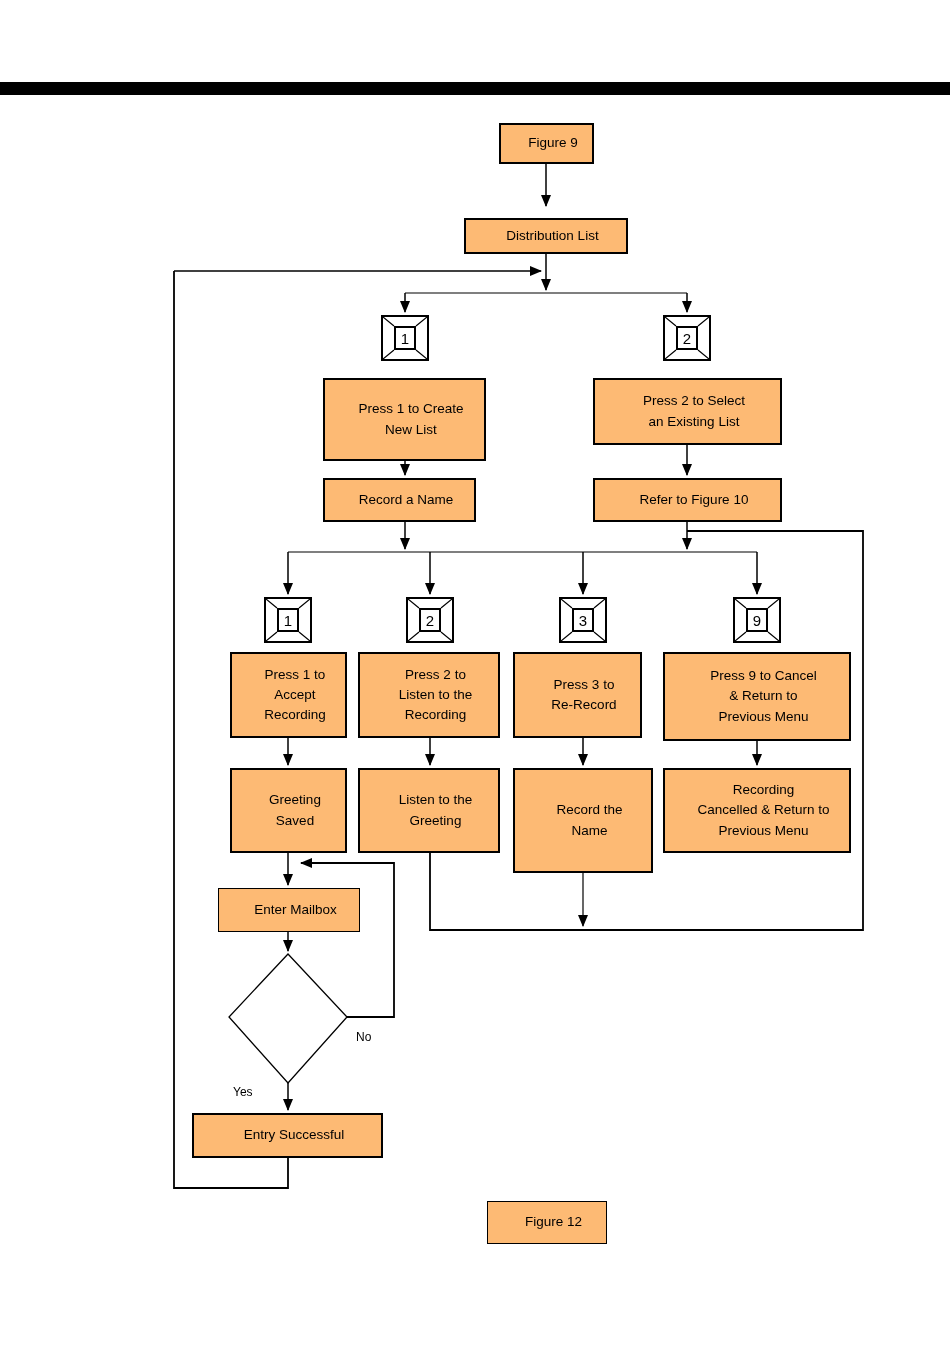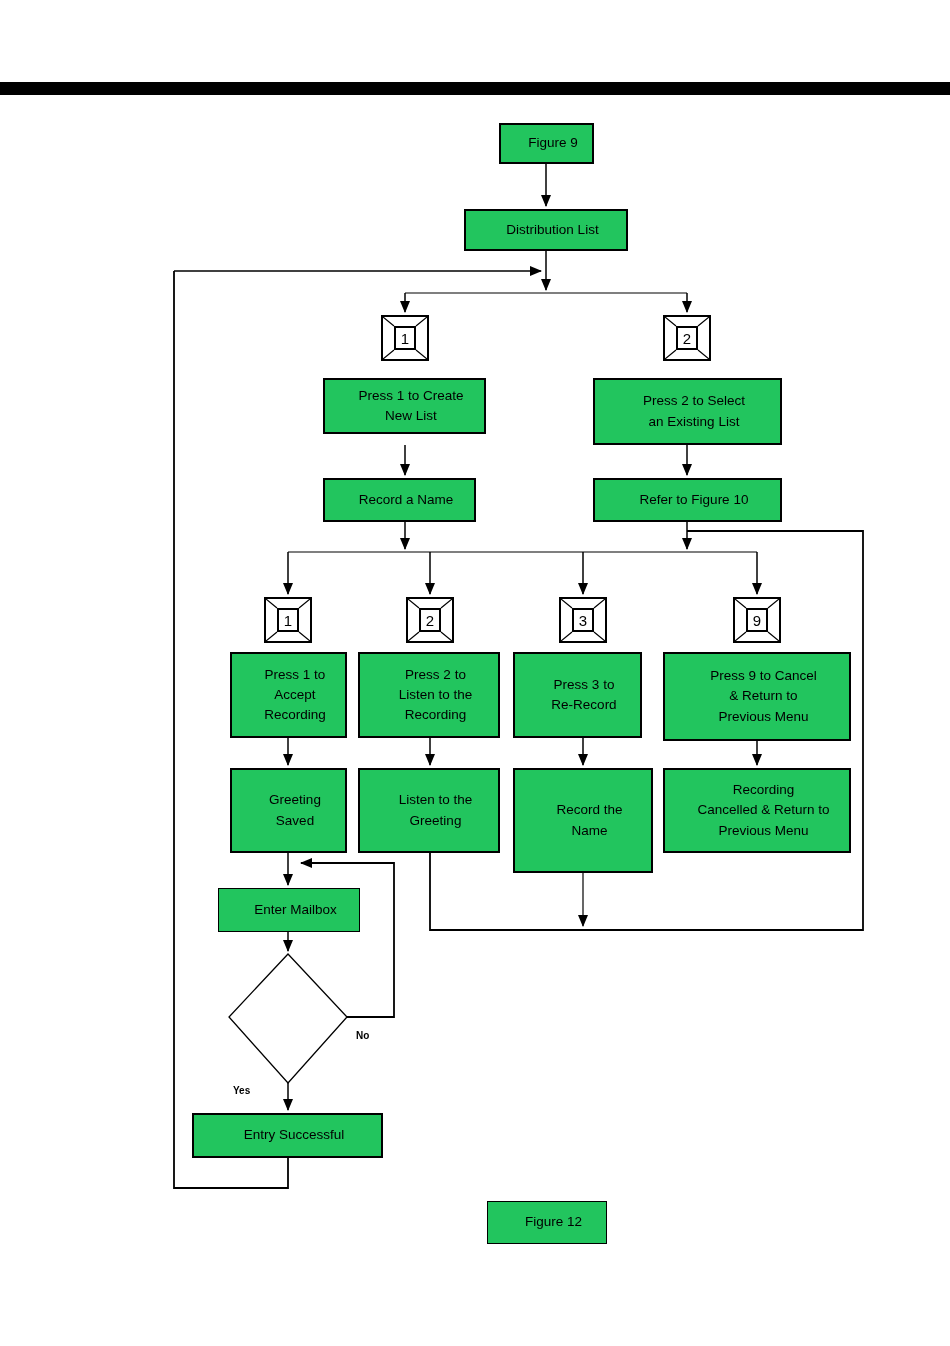--- a/index.html
+++ b/index.html
@@ -12,21 +12,21 @@
     overflow:hidden;
   }
   .topbar{
     position:absolute;left:0;top:82px;width:950px;height:13px;
     background:#000;
   }
   .wires{position:absolute;left:0;top:0;}
   .node{
     position:absolute;
     box-sizing:border-box;
-    background:#22c55e;
+    background:#fdba74;
     border:2px solid #000;
     display:flex;align-items:center;justify-content:center;
     text-align:center;
     font-size:13.5px;line-height:1.5;
     white-space:pre-line;
     padding-left:13px;
   }
   .node.thin{border-width:1.5px;text-align:right;}
   .keypad{
     position:absolute;
@@ -38,23 +38,22 @@
   .kp-d{position:absolute;left:0;top:0;}
   .kp-inner{
     position:absolute;left:11px;top:9px;right:11px;bottom:9px;
     border:2px solid #000;
     background:#fff;
     display:flex;align-items:center;justify-content:center;
     font-size:15px;
   }
   .float-label{
     position:absolute;
-    font-size:10px;line-height:1.2;
+    font-size:12px;line-height:1.2;
     white-space:pre-line;
-    font-weight:bold;
   }
   .diamond-label{
     position:absolute;
     left:229px;top:987px;width:118px;
     text-align:center;
     font-size:13.5px;line-height:1.55;
     white-space:pre-line;
   }
 </style>
 </head>
@@ -114,42 +113,42 @@
       <polyline points="288,1158 288,1188 174,1188 174,271" stroke-width="1.8"></polyline>
 
       <polygon points="288,954 347,1017 288,1083 229,1017" fill="#ffffff" stroke-width="1.3"></polygon>
     </g>
   </svg>
 
   <div class="node" style="left:499px;top:123px;width:95px;height:41px">
     <span>Figure 9</span>
   </div>
 
-  <div class="node" style="left:464px;top:209px;width:164px;height:42px">
+  <div class="node" style="left:464px;top:218px;width:164px;height:36px">
     <span>Distribution List</span>
   </div>
 
   <div class="keypad" style="left:381px;top:315px">
     <svg class="kp-d" width="44" height="42" viewBox="0 0 44 42">
       <path d="M0,0 L11,9 M44,0 L33,9 M0,42 L11,33 M44,42 L33,33" stroke="#000" stroke-width="1.2" fill="none"></path>
     </svg>
     <div class="kp-inner">
       <span>1</span>
     </div>
   </div>
   <div class="keypad" style="left:663px;top:315px">
     <svg class="kp-d" width="44" height="42" viewBox="0 0 44 42">
       <path d="M0,0 L11,9 M44,0 L33,9 M0,42 L11,33 M44,42 L33,33" stroke="#000" stroke-width="1.2" fill="none"></path>
     </svg>
     <div class="kp-inner">
       <span>2</span>
     </div>
   </div>
 
-  <div class="node" style="left:323px;top:378px;width:163px;height:56px">
+  <div class="node" style="left:323px;top:378px;width:163px;height:83px">
     <span>Press 1 to Create
 New List</span>
   </div>
   <div class="node" style="left:593px;top:378px;width:189px;height:67px">
     <span>Press 2 to Select
 an Existing List</span>
   </div>
 
   <div class="node" style="left:323px;top:478px;width:153px;height:44px">
     <span>Record a Name</span>

